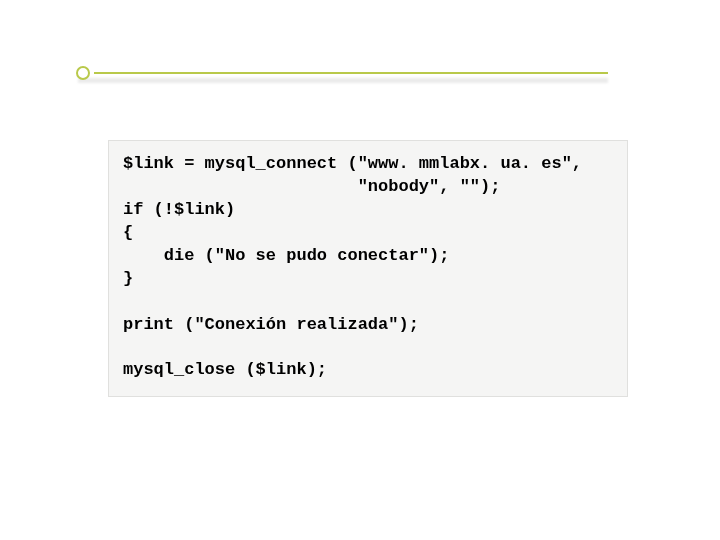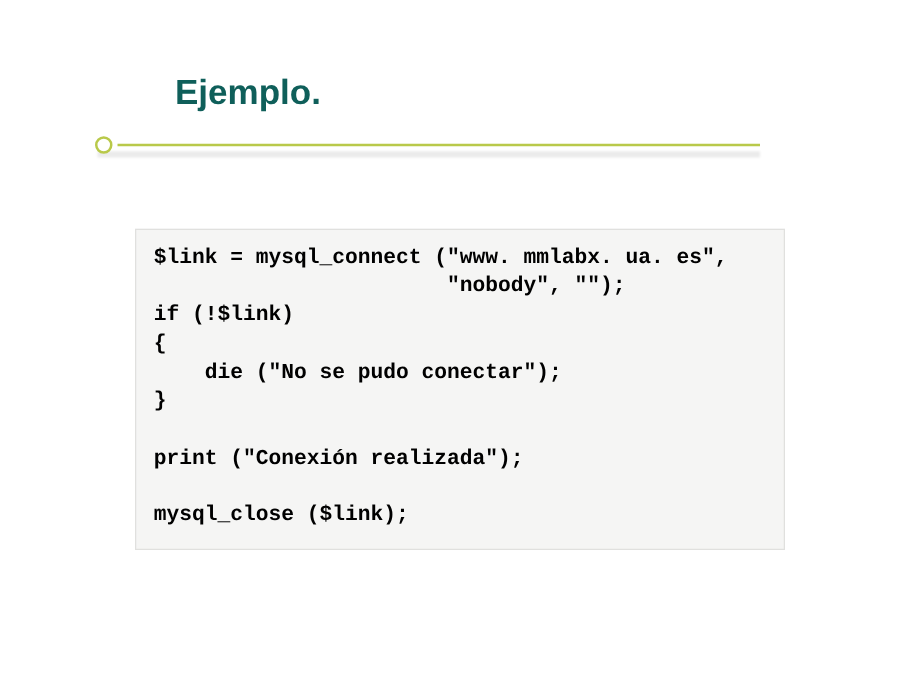--- a/index.html
+++ b/index.html
@@ -74,21 +74,20 @@
     white-space: pre;
     color: #000;
   }
 </style>
 </head>
 <body>
 
 <div class="slide">
 
   <div class="title">
-    <span class="line2">Ejemplo.</span>
   </div>
 
   <div class="rule-wrap">
     <div class="rule-shadow"></div>
     <div class="rule-dot"></div>
     <div class="rule-line"></div>
   </div>
 
   <div class="code-box">$link = mysql_connect ("www. mmlabx. ua. es",
                        "nobody", "");

